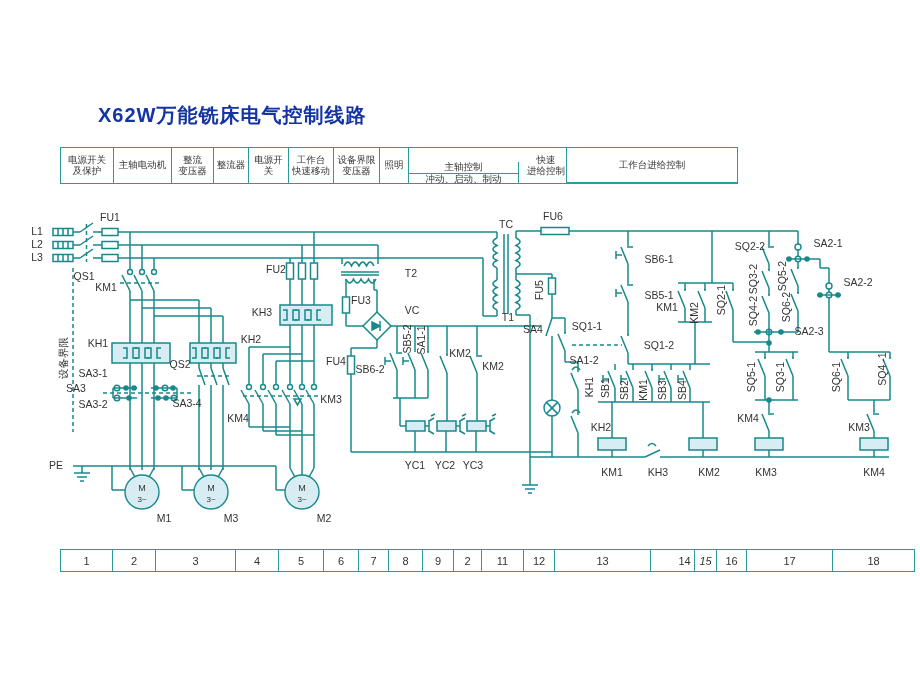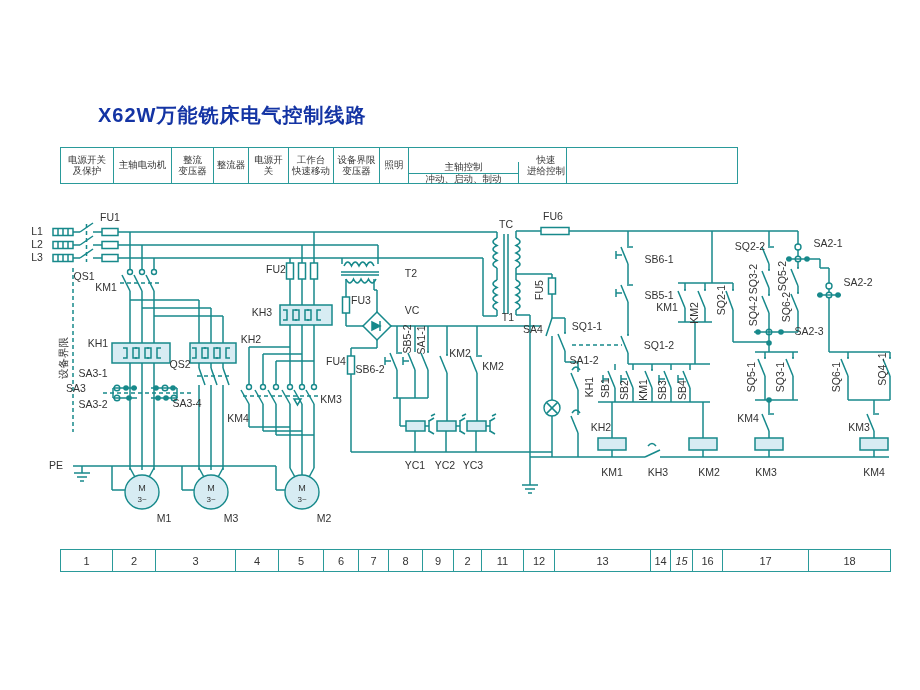--- a/index.html
+++ b/index.html
@@ -57,20 +57,21 @@
       </div>
       <div class="hcol" style="width: 110px; margin-top: 14px;">
         <div class="hcell top">主轴控制</div>
         <div class="hcell">冲动、启动、制动</div>
       </div>
       <div class="hcol" style="width: 48px; align-items: flex-end;">
         <div class="hcell">快速
 进给控制</div>
       </div>
       <div class="hcol" style="width: 170px;">
+        <div class="hcell top">工作台进给控制</div>
       </div>
     </div>
   <svg id="cv" width="920" height="690" viewBox="0 0 920 690" style="position:absolute;left:0;top:0;">
       <rect x="53" y="228.5" width="20" height="7" stroke="#17898b" stroke-width="1.5" fill="#fff"></rect>
       <line x1="58" y1="228.5" x2="58" y2="235.5" stroke="#17898b" stroke-width="1.5"></line>
       <line x1="63" y1="228.5" x2="63" y2="235.5" stroke="#17898b" stroke-width="1.5"></line>
       <line x1="68" y1="228.5" x2="68" y2="235.5" stroke="#17898b" stroke-width="1.5"></line>
       <line x1="73" y1="232" x2="80" y2="232" stroke="#17898b" stroke-width="1.5"></line>
       <line x1="80" y1="232" x2="93" y2="223" stroke="#17898b" stroke-width="1.5"></line>
       <line x1="93" y1="232" x2="102" y2="232" stroke="#17898b" stroke-width="1.5"></line>
@@ -584,19 +585,19 @@
       <div class="fcell" style="width: 43px;">4</div>
       <div class="fcell" style="width: 45px;">5</div>
       <div class="fcell" style="width: 35px;">6</div>
       <div class="fcell" style="width: 30px;">7</div>
       <div class="fcell" style="width: 34px;">8</div>
       <div class="fcell" style="width: 31px;">9</div>
       <div class="fcell" style="width: 28px;">2</div>
       <div class="fcell" style="width: 42px;">11</div>
       <div class="fcell" style="width: 31px;">12</div>
       <div class="fcell" style="width: 96px;">13</div>
-      <div class="fcell" style="width: 20px;">14</div>
+      <div class="fcell" style="width: 20px; margin-left: 24px;">14</div>
       <div class="fcell" style="width: 22px; font-style: italic;">15</div>
       <div class="fcell" style="width: 30px;">16</div>
       <div class="fcell" style="width: 86px;">17</div>
       <div class="fcell" style="width: 81px;">18</div>
     </div>
 </div>
 
 </body></html>

